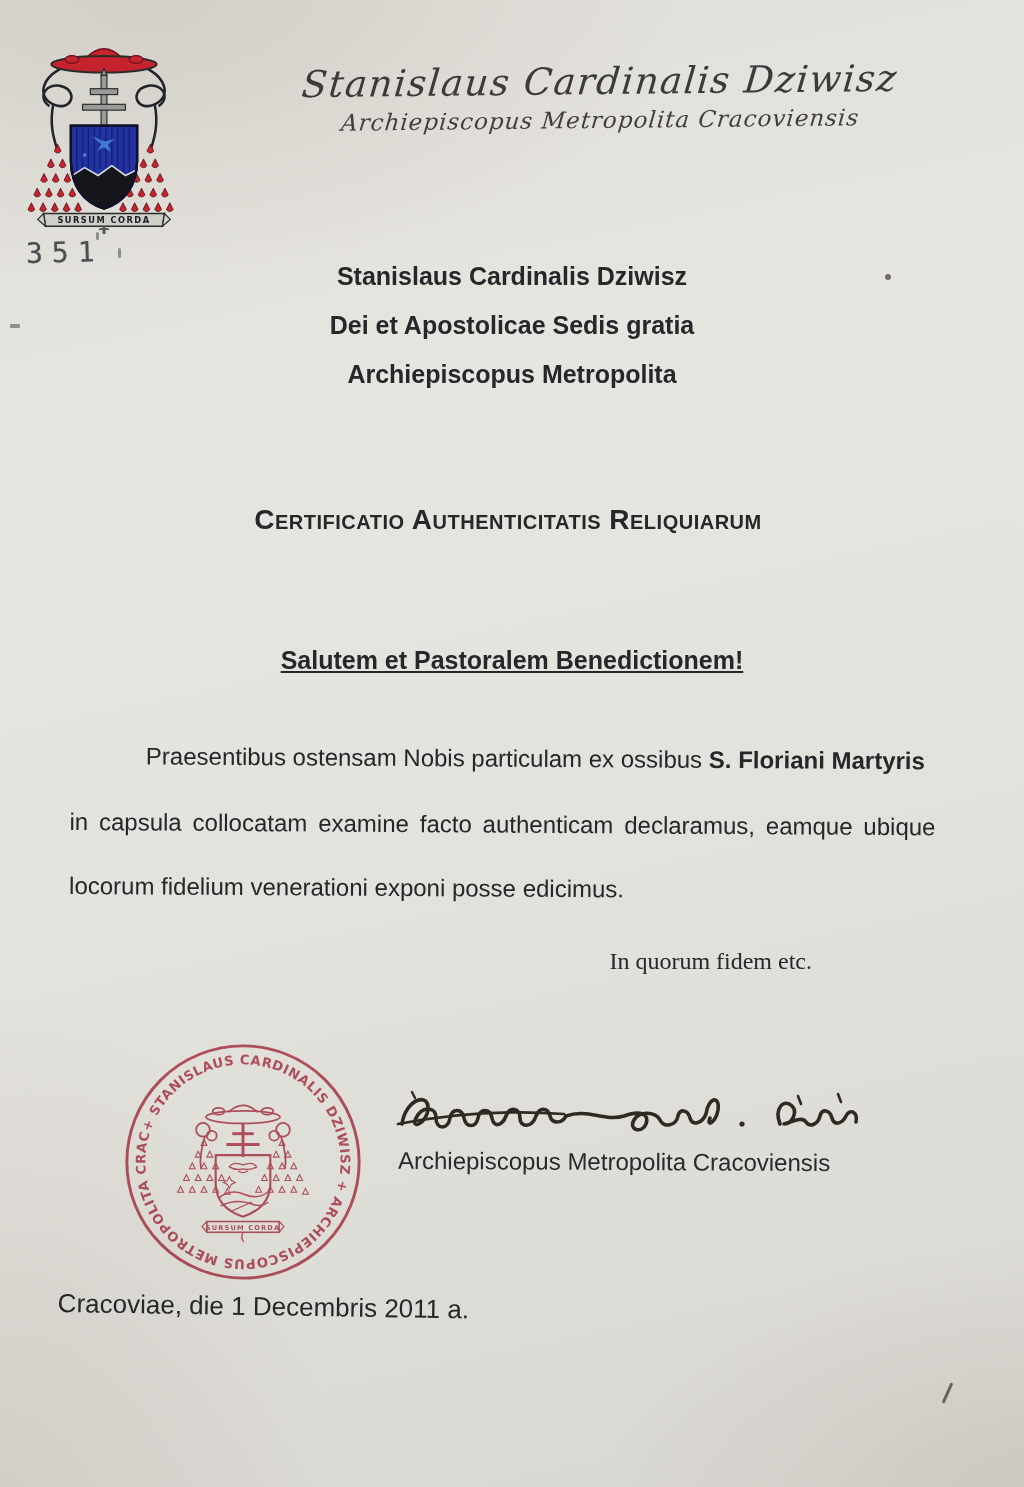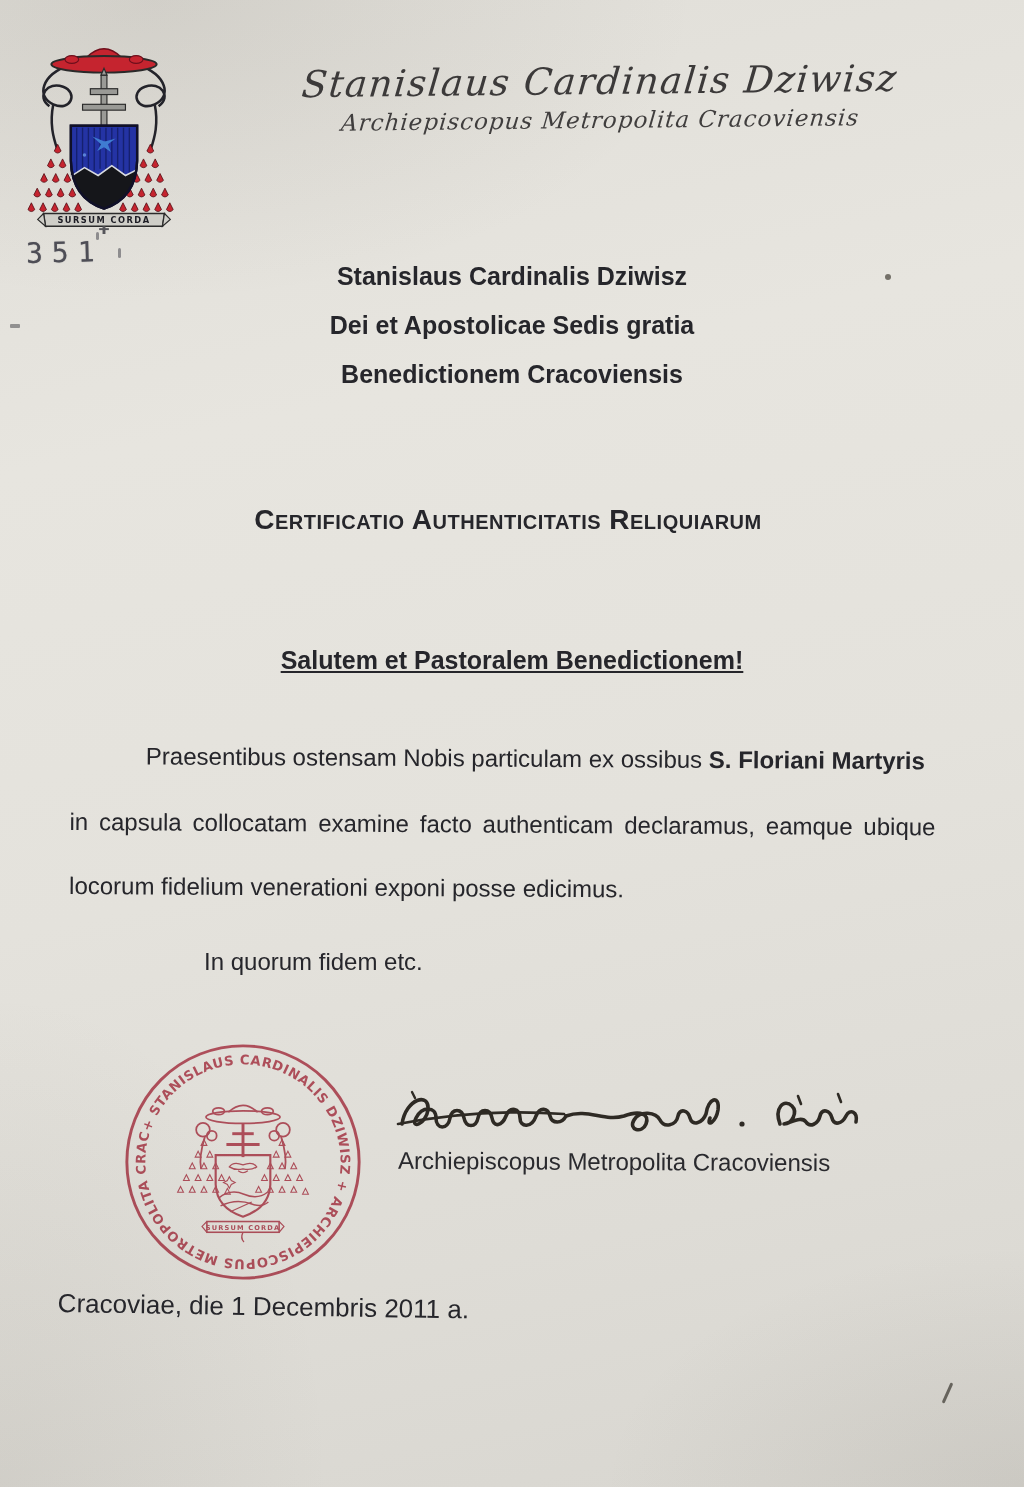--- a/index.html
+++ b/index.html
@@ -38,21 +38,21 @@
     left:212px;top:646px;width:600px;text-align:center;color:#26262b;
     font-weight:bold;font-size:25px;text-decoration:underline;}
   .bodytext{left:70px;top:742px;width:866px;color:#26262b;font-size:24px;
     transform:rotate(0.35deg);transform-origin:left top;}
   .bodytext .bline{position:absolute;left:0;width:866px;white-space:nowrap;}
   .b1{top:0;}
   .b1 .indent{display:inline-block;width:76px;}
   .b2{top:66px;}
   .b3{top:130px;}
   .just{text-align:justify;white-space:normal !important;text-align-last:justify;}
-  .closing{left:204px;top:948px;width:600px;text-align:left;color:#26262b;font-size:24px;}
+  .closing{left:212px;top:948px;width:600px;text-align:right;color:#26262b;font-size:24px;font-family:Liberation Serif, serif;}
   .sig-printed{left:398px;top:1148px;color:#2a2a2e;font-size:24px;transform:rotate(0.3deg);}
   .dateline{left:58px;top:1288px;color:#26262b;font-size:26px;
     transform:rotate(0.9deg);transform-origin:left top;}
   .stampnum{
     left:26px;top:236px;font-family:"DejaVu Sans Mono", monospace;
     font-size:28px;letter-spacing:9px;color:#3a3a44;transform:rotate(-1.5deg);
     text-shadow:0 0 1px rgba(58,58,68,0.6);opacity:0.88;}
   .seal-wrap{left:121px;top:1040px;width:244px;height:244px;
     opacity:0.88;mix-blend-mode:multiply;}
   .speck1{left:885px;top:274px;width:6px;height:6px;border-radius:3px;background:#57524b;opacity:0.8;}
@@ -167,21 +167,21 @@
   <div class="inkdot" style="left:96px;top:232px;width:3px;height:8px;border-radius:2px;"></div>
 
   <div class="abs letterhead">
     <div class="name">Stanislaus Cardinalis Dziwisz</div>
     <div class="sub">Archiepiscopus Metropolita Cracoviensis</div>
   </div>
 
   <div class="abs heading">
     <div>Stanislaus Cardinalis Dziwisz</div>
     <div>Dei et Apostolicae Sedis gratia</div>
-    <div>Benedictionem Cracoviensis</div>
+    <div>Archiepiscopus Metropolita</div>
   </div>
 
   <div class="abs title-line">Certificatio Authenticitatis Reliquiarum</div>
 
   <div class="abs salutation">Salutem et Pastoralem Benedictionem!</div>
 
   <div class="abs bodytext" style="height:170px;">
     <div class="bline b1"><span class="indent"></span><span>Praesentibus ostensam Nobis particulam ex ossibus </span><b>S. Floriani Martyris</b></div>
     <div class="bline b2 just">in capsula collocatam examine facto authenticam declaramus, eamque ubique</div>
     <div class="bline b3">locorum fidelium venerationi exponi posse edicimus.</div>

